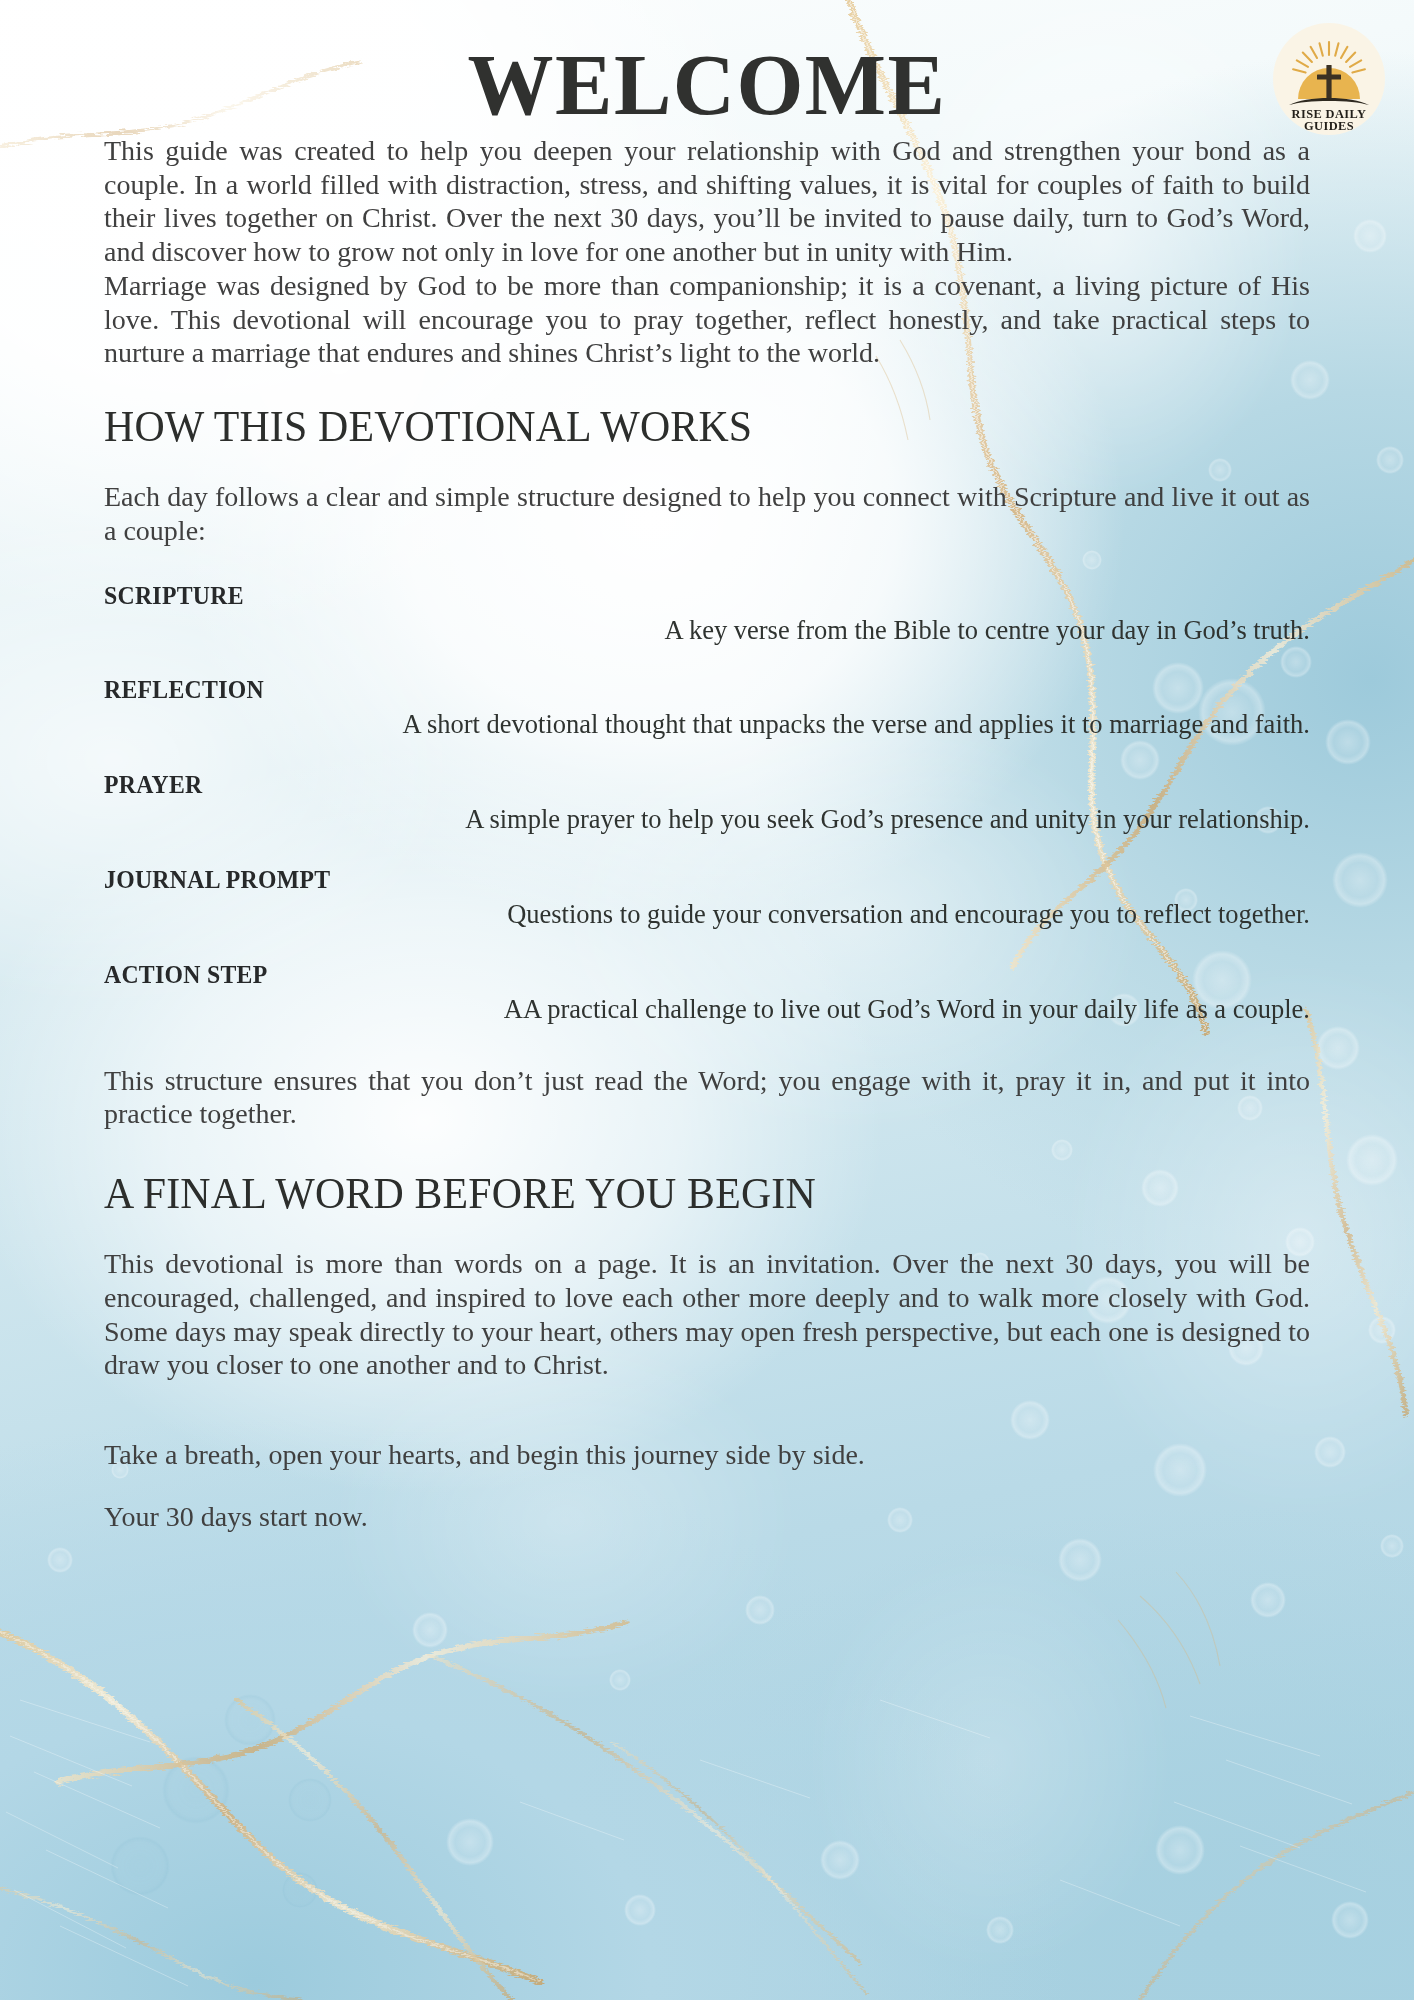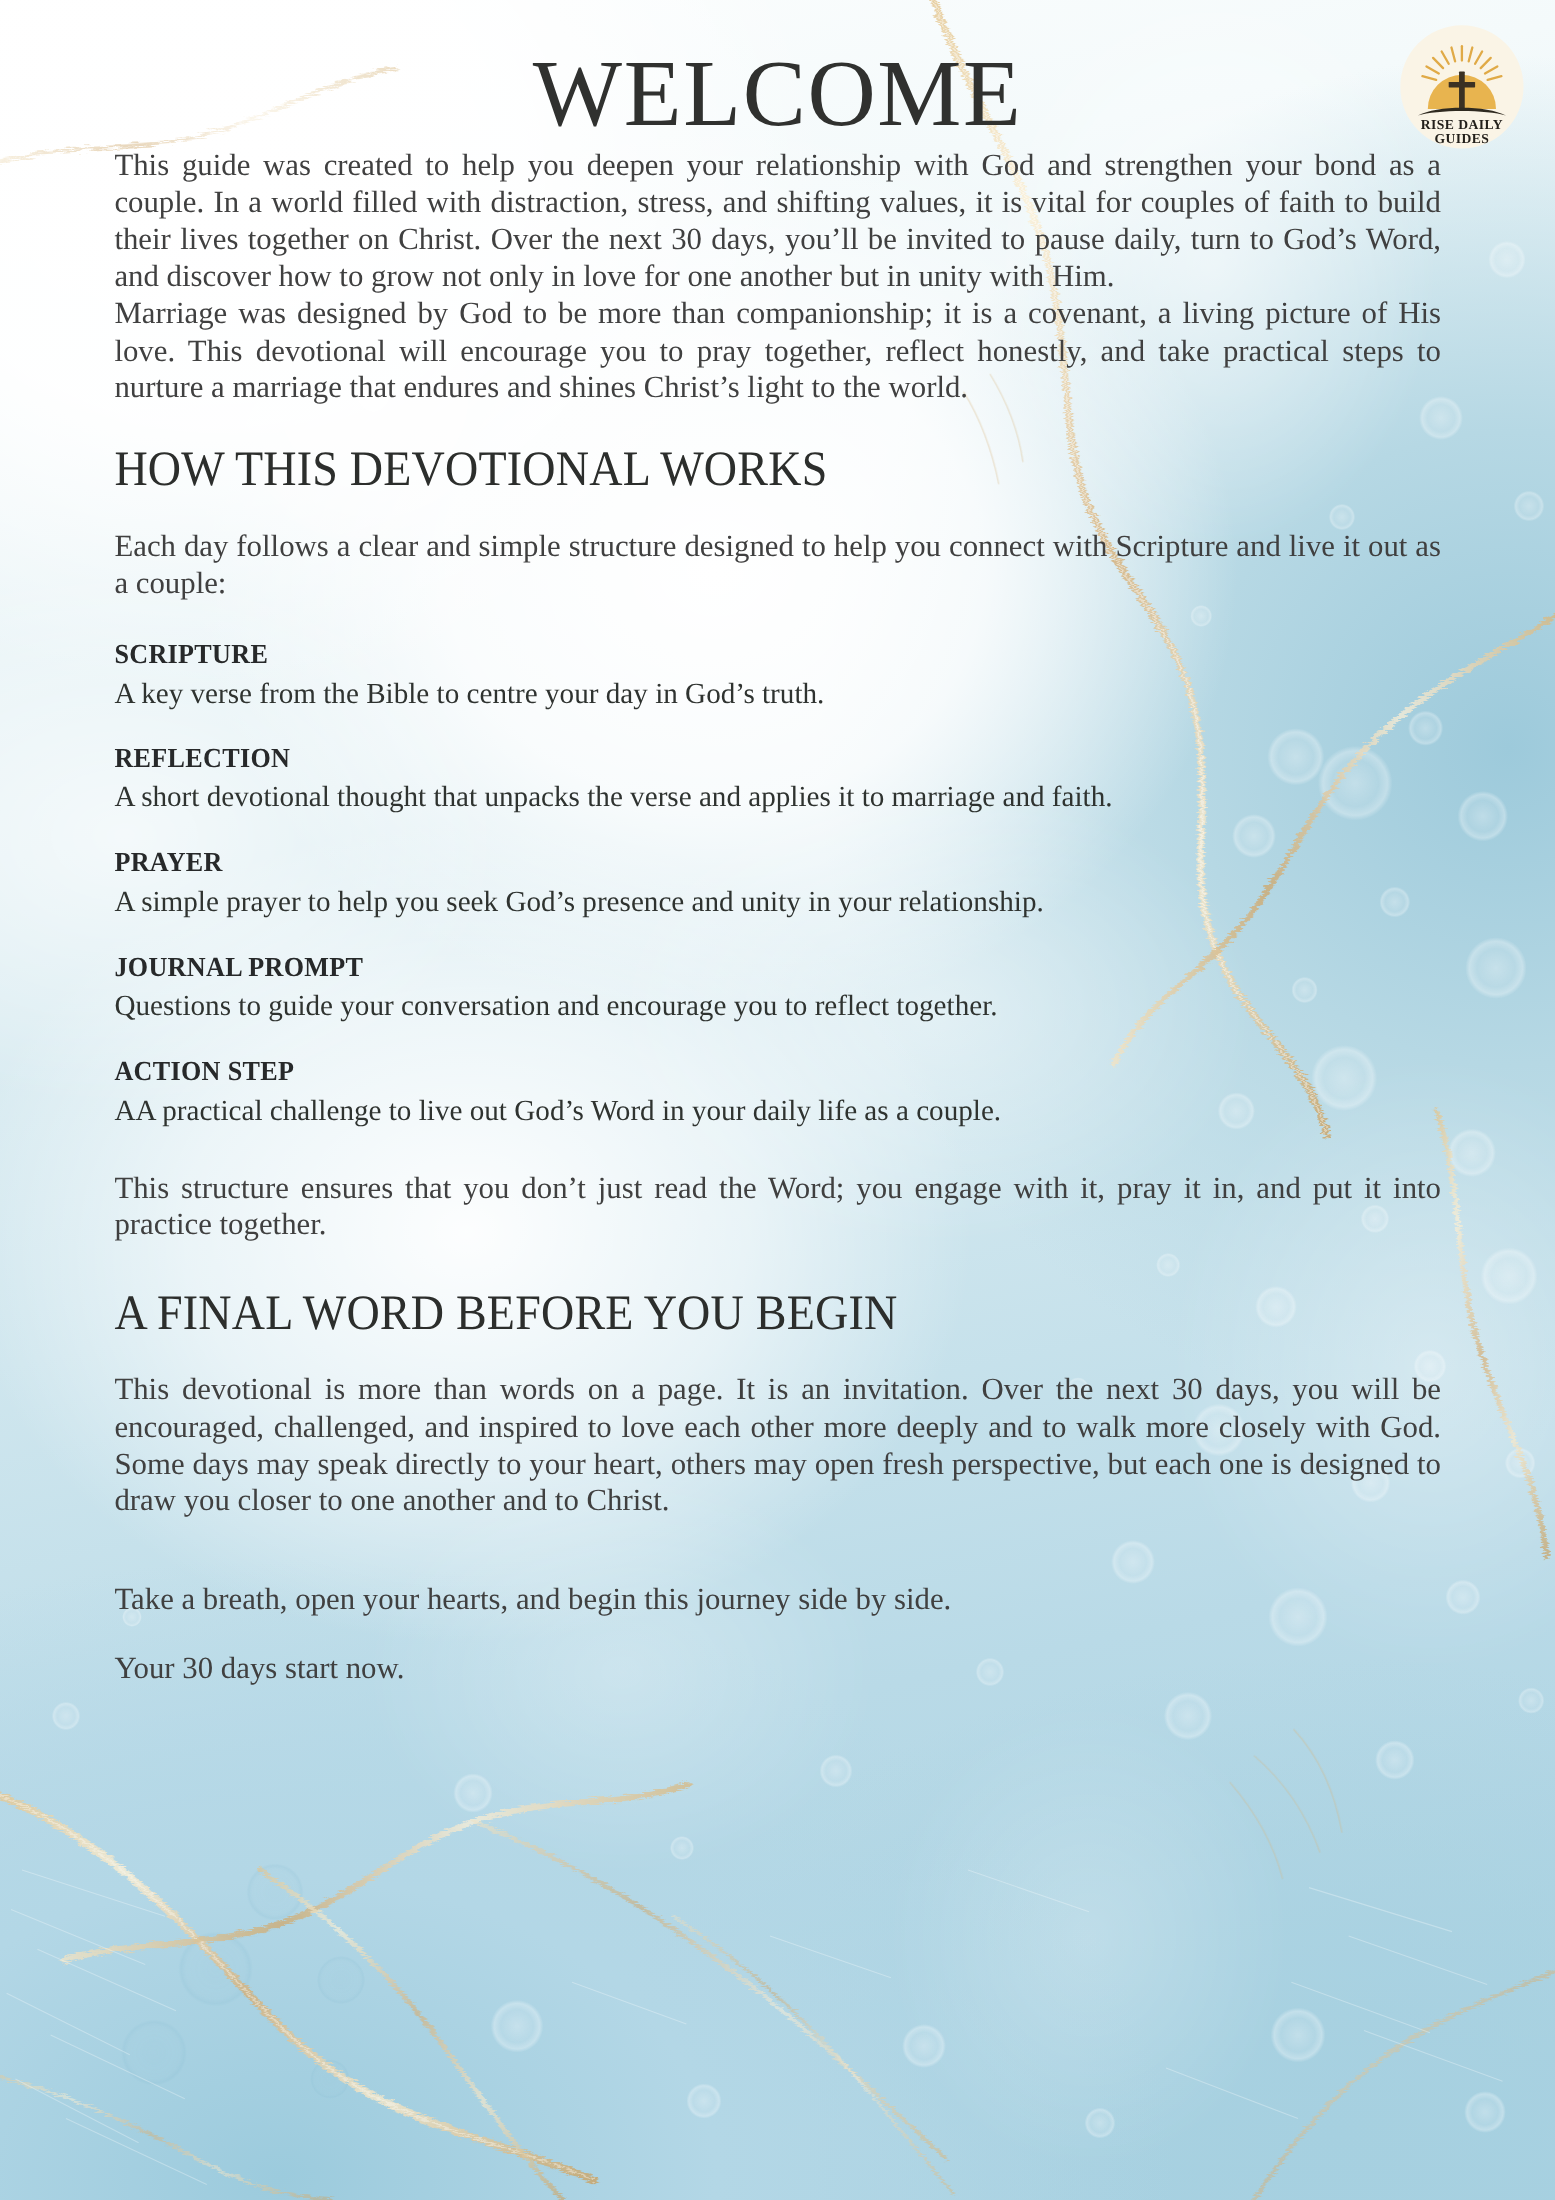--- a/index.html
+++ b/index.html
@@ -78,21 +78,21 @@
     position: absolute;
     top: 22px;
     right: 28px;
     width: 114px;
     height: 114px;
   }
 
   .doc-title {
     text-align: center;
     font-family: "Liberation Serif", "DejaVu Serif", serif;
-    font-weight: 400;
+    font-weight: 700;
     font-size: 86px;
     line-height: 1.0;
     letter-spacing: 1.5px;
     color: #30312f;
     padding-top: 42px;
     padding-bottom: 6px;
   }
 
   p.body {
     font-size: 28px;
@@ -123,21 +123,21 @@
     transform-origin: left center;
   }
 
   .sub-desc {
     font-size: 26.5px;
     color: #2f3330;
     line-height: 1.2;
   }
 
   .sub-block { margin-bottom: 30px; }
-  .sub-block .sub-desc { margin-top: 5px; }
+  .sub-block .sub-desc { margin-top: 5px; text-align: right; }
 </style>
 </head>
 <body>
 
 <div id="page">
 
   <div class="bg-layer bg-base"></div>
   <div class="bg-layer bg-blooms"></div>
 
   <svg class="bg-layer bg-bubbles" width="1414" height="2000" viewBox="0 0 1414 2000" preserveAspectRatio="none">

